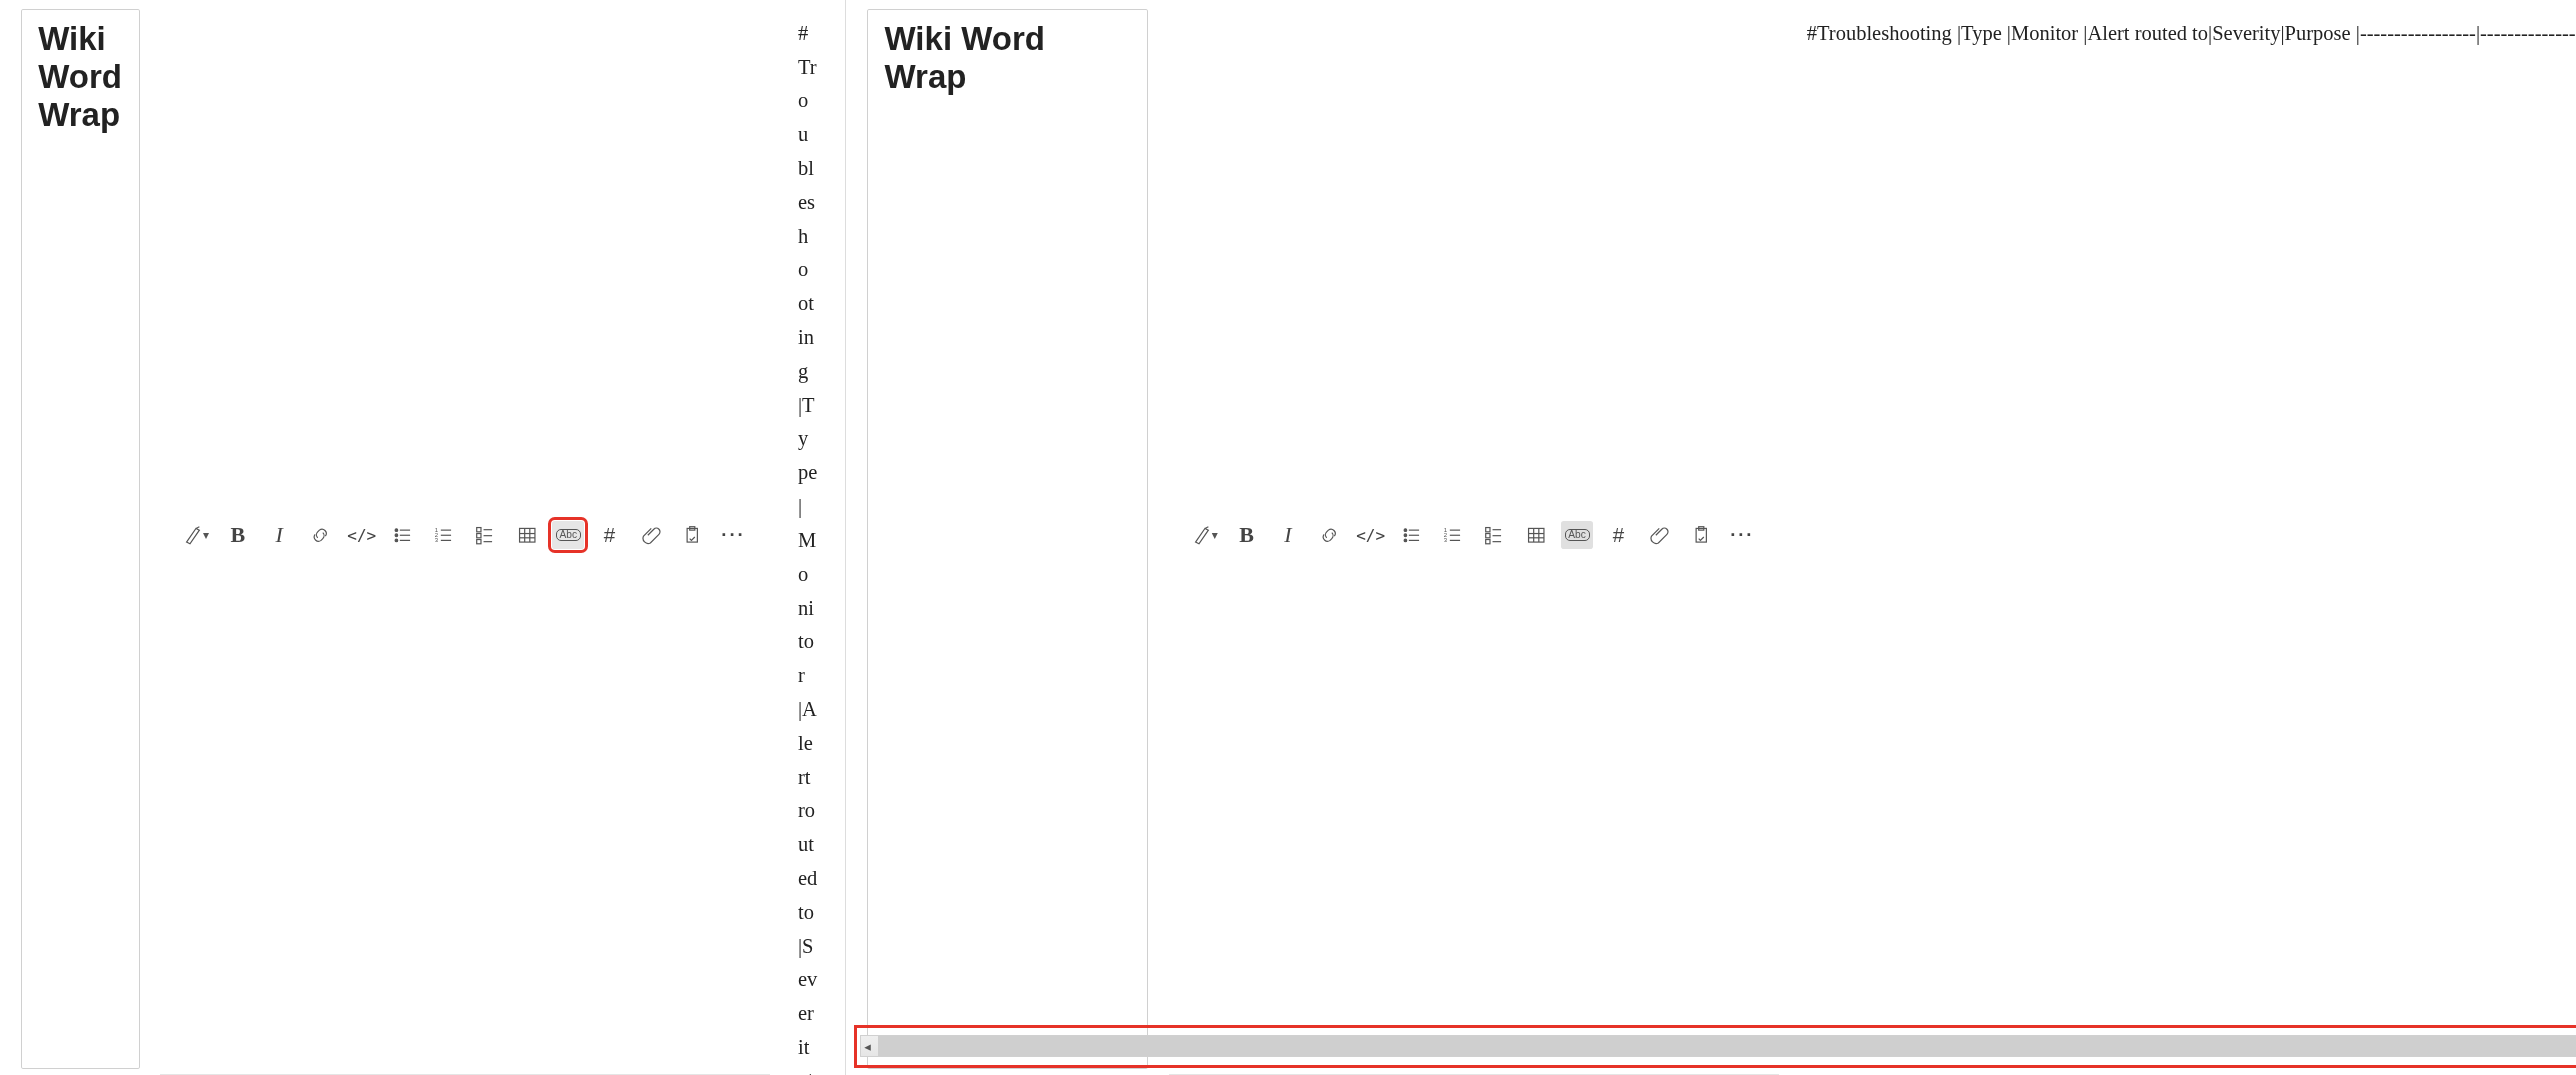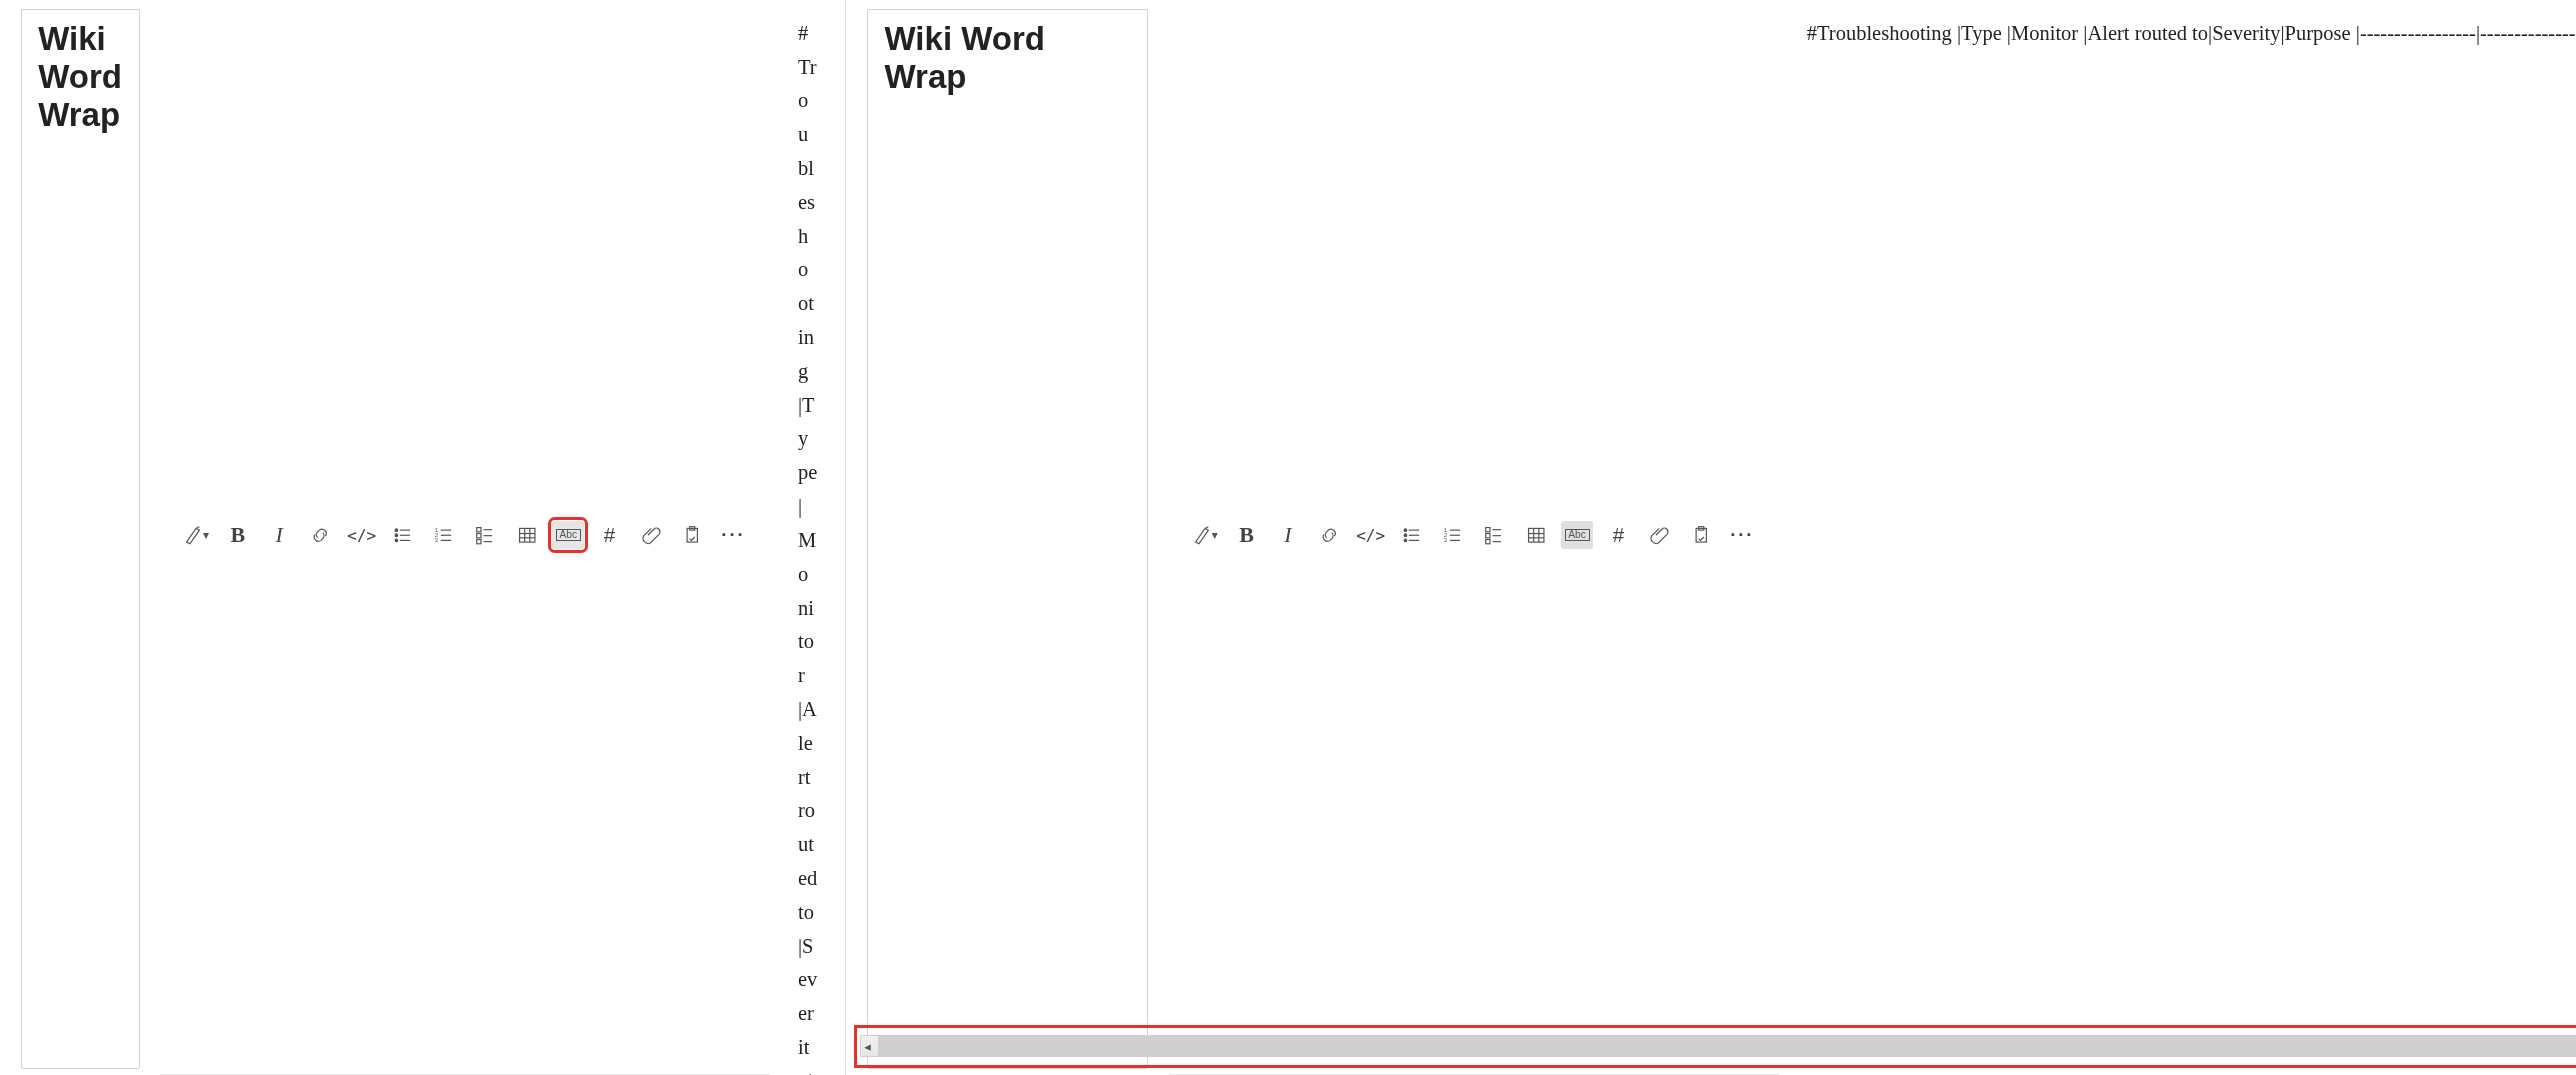--- a/index.html
+++ b/index.html
@@ -100,21 +100,21 @@
     position: absolute;
     top: 50%;
     transform: translateY(-50%);
     width: 15px; height: 15px;
     font-size: 13px;
     color: #555;
   }
   .scroll-arrow.left { left: 2.8px; }
   .abc-box {
     border: 1.3px solid #555;
-    border-radius: 0;
+    border-radius: 5px;
     padding: 0 2.8px;
     font-size: 10.2px;
     font-family: "Segoe UI", Arial, sans-serif;
     color:#555;
     line-height:1;
   }
   .chev {
     font-size: 12px;
     margin-left: -1.9px;
     color:#555;

